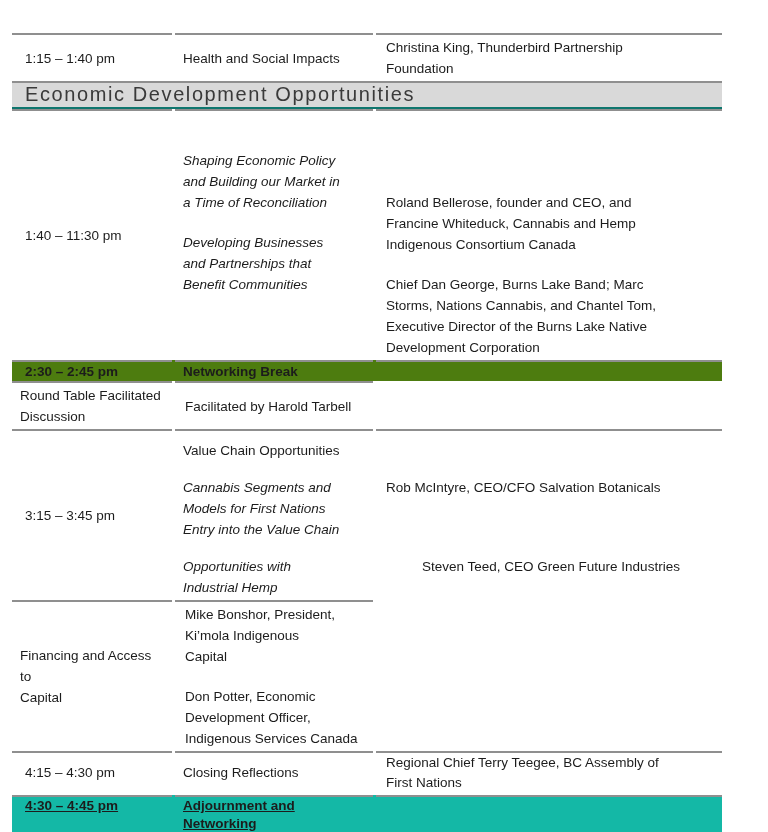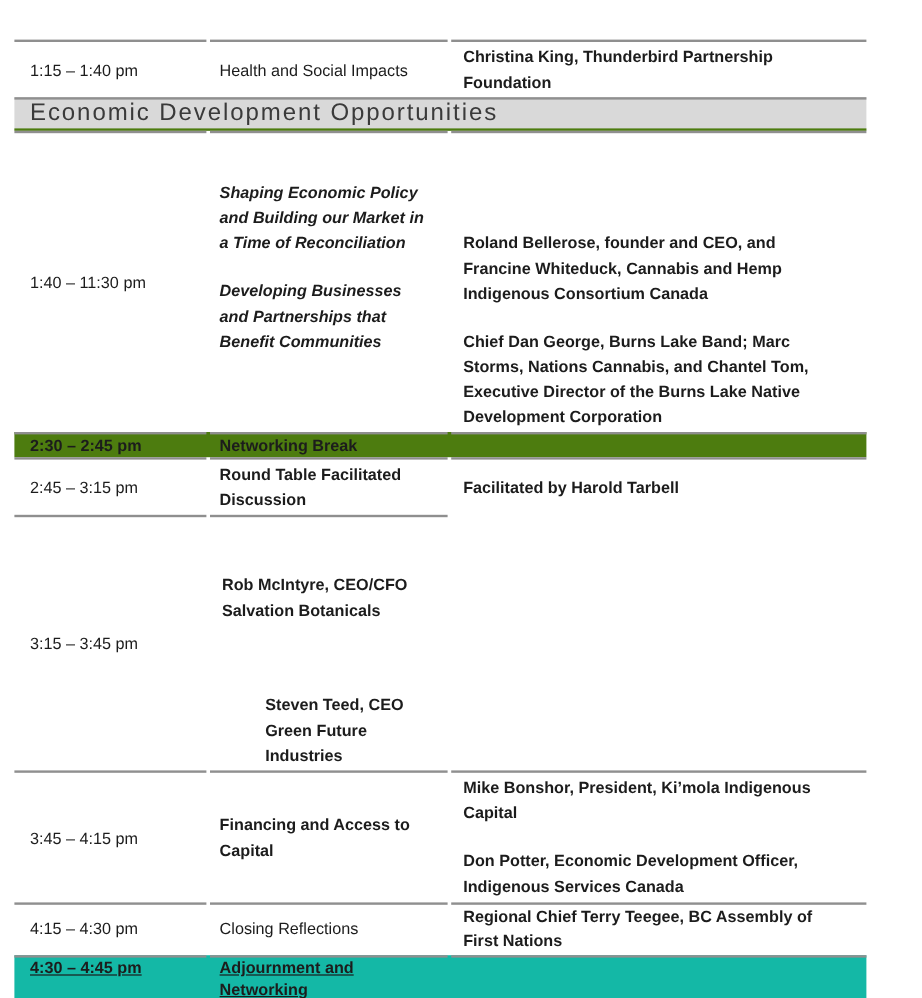--- a/index.html
+++ b/index.html
@@ -11,32 +11,32 @@
   .agenda{position:absolute;left:12px;top:33px;width:710px;}
   .row{display:grid;grid-template-columns:160px 198px 1fr;column-gap:3px;}
   .cell{
     box-sizing:border-box;border-top:2px solid #8f8f8f;
     font-size:13.5px;line-height:21px;padding:2px 6px 2px 8px;
   }
   .c-time{padding-left:13px;}
   .c-topic{padding-left:8px;}
   .c-speaker{padding-left:10px;}
   .v-center{display:flex;align-items:center;}
-  .para{white-space:pre-line;margin:0;font-weight:bold;}
+  .para{white-space:pre-line;margin:0;}
   .it{font-style:italic;}
   .gap19{margin-top:19px;}
   .gap16{margin-top:16px;}
   .mt61{margin-top:61px;}
   .mt58{margin-top:58px;margin-left:36px;}
   .pt20{padding-top:20px;}
   .pt9{padding-top:9px;}
   
   .r1 > .cell{min-height:47px;}
   .row-section{
-    box-sizing:border-box;border-top:2px solid #8f8f8f;border-bottom:2px solid #4d7c0f;
+    box-sizing:border-box;border-top:2px solid #8f8f8f;border-bottom:2px solid #0f766e;
     background:#d9d9d9;min-height:28px;display:flex;align-items:center;
     font-size:20px;letter-spacing:1.6px;color:#3a3a3a;padding:0 6px 1px 13px;
   }
   .r140 > .cell{min-height:248px;}
   .rnb > .cell{min-height:21px;padding-top:0;padding-bottom:0;line-height:19px;}
   .r245 > .cell{min-height:43px;}
   .r315 > .cell{min-height:170px;}
   .r345 > .cell{min-height:110px;}
   .r415 > .cell{min-height:39px;padding-top:0;line-height:20px;}
   .radj > .cell{min-height:22px;padding-top:0;padding-bottom:0;line-height:18px;border-bottom:2px solid #8f8f8f;}
@@ -82,38 +82,44 @@
     </div>
   </div>
 
   <div class="row rnb shade-light">
     <div class="cell c-time">2:30 – 2:45 pm</div>
     <div class="cell c-topic">Networking Break</div>
     <div class="cell c-speaker"></div>
   </div>
 
   <div class="row r245">
-    <div class="cell c-time v-center">2:45 – 3:15 pm</div>
     <div class="cell c-topic"><span class="para">Round Table Facilitated
 Discussion</span></div>
     <div class="cell c-speaker v-center">
         <span class="para">Facilitated by Harold Tarbell</span>
       </div>
   </div>
 
   <div class="row r315">
     <div class="cell c-time v-center">3:15 – 3:45 pm</div>
+    <div class="cell c-topic pt9">
+      <p class="para">Value Chain Opportunities</p>
+      <p class="para it gap16">Cannabis Segments and
+Models for First Nations
+Entry into the Value Chain</p>
+      <p class="para it gap16">Opportunities with
+Industrial Hemp</p>
+    </div>
     <div class="cell c-speaker pt9">
       <p class="para mt37" style="margin-top:37px">Rob McIntyre, CEO/CFO Salvation Botanicals</p>
       <p class="para mt58">Steven Teed, CEO Green Future Industries</p>
     </div>
   </div>
 
   <div class="row r345">
-    <div class="cell c-time v-center">3:45 – 4:15 pm</div>
     <div class="cell c-topic v-center">
         <span class="para">Financing and Access to
 Capital</span>
       </div>
     <div class="cell c-speaker">
       <p class="para">Mike Bonshor, President, Ki’mola Indigenous
 Capital</p>
       <p class="para gap19">Don Potter, Economic Development Officer,
 Indigenous Services Canada</p>
     </div>

